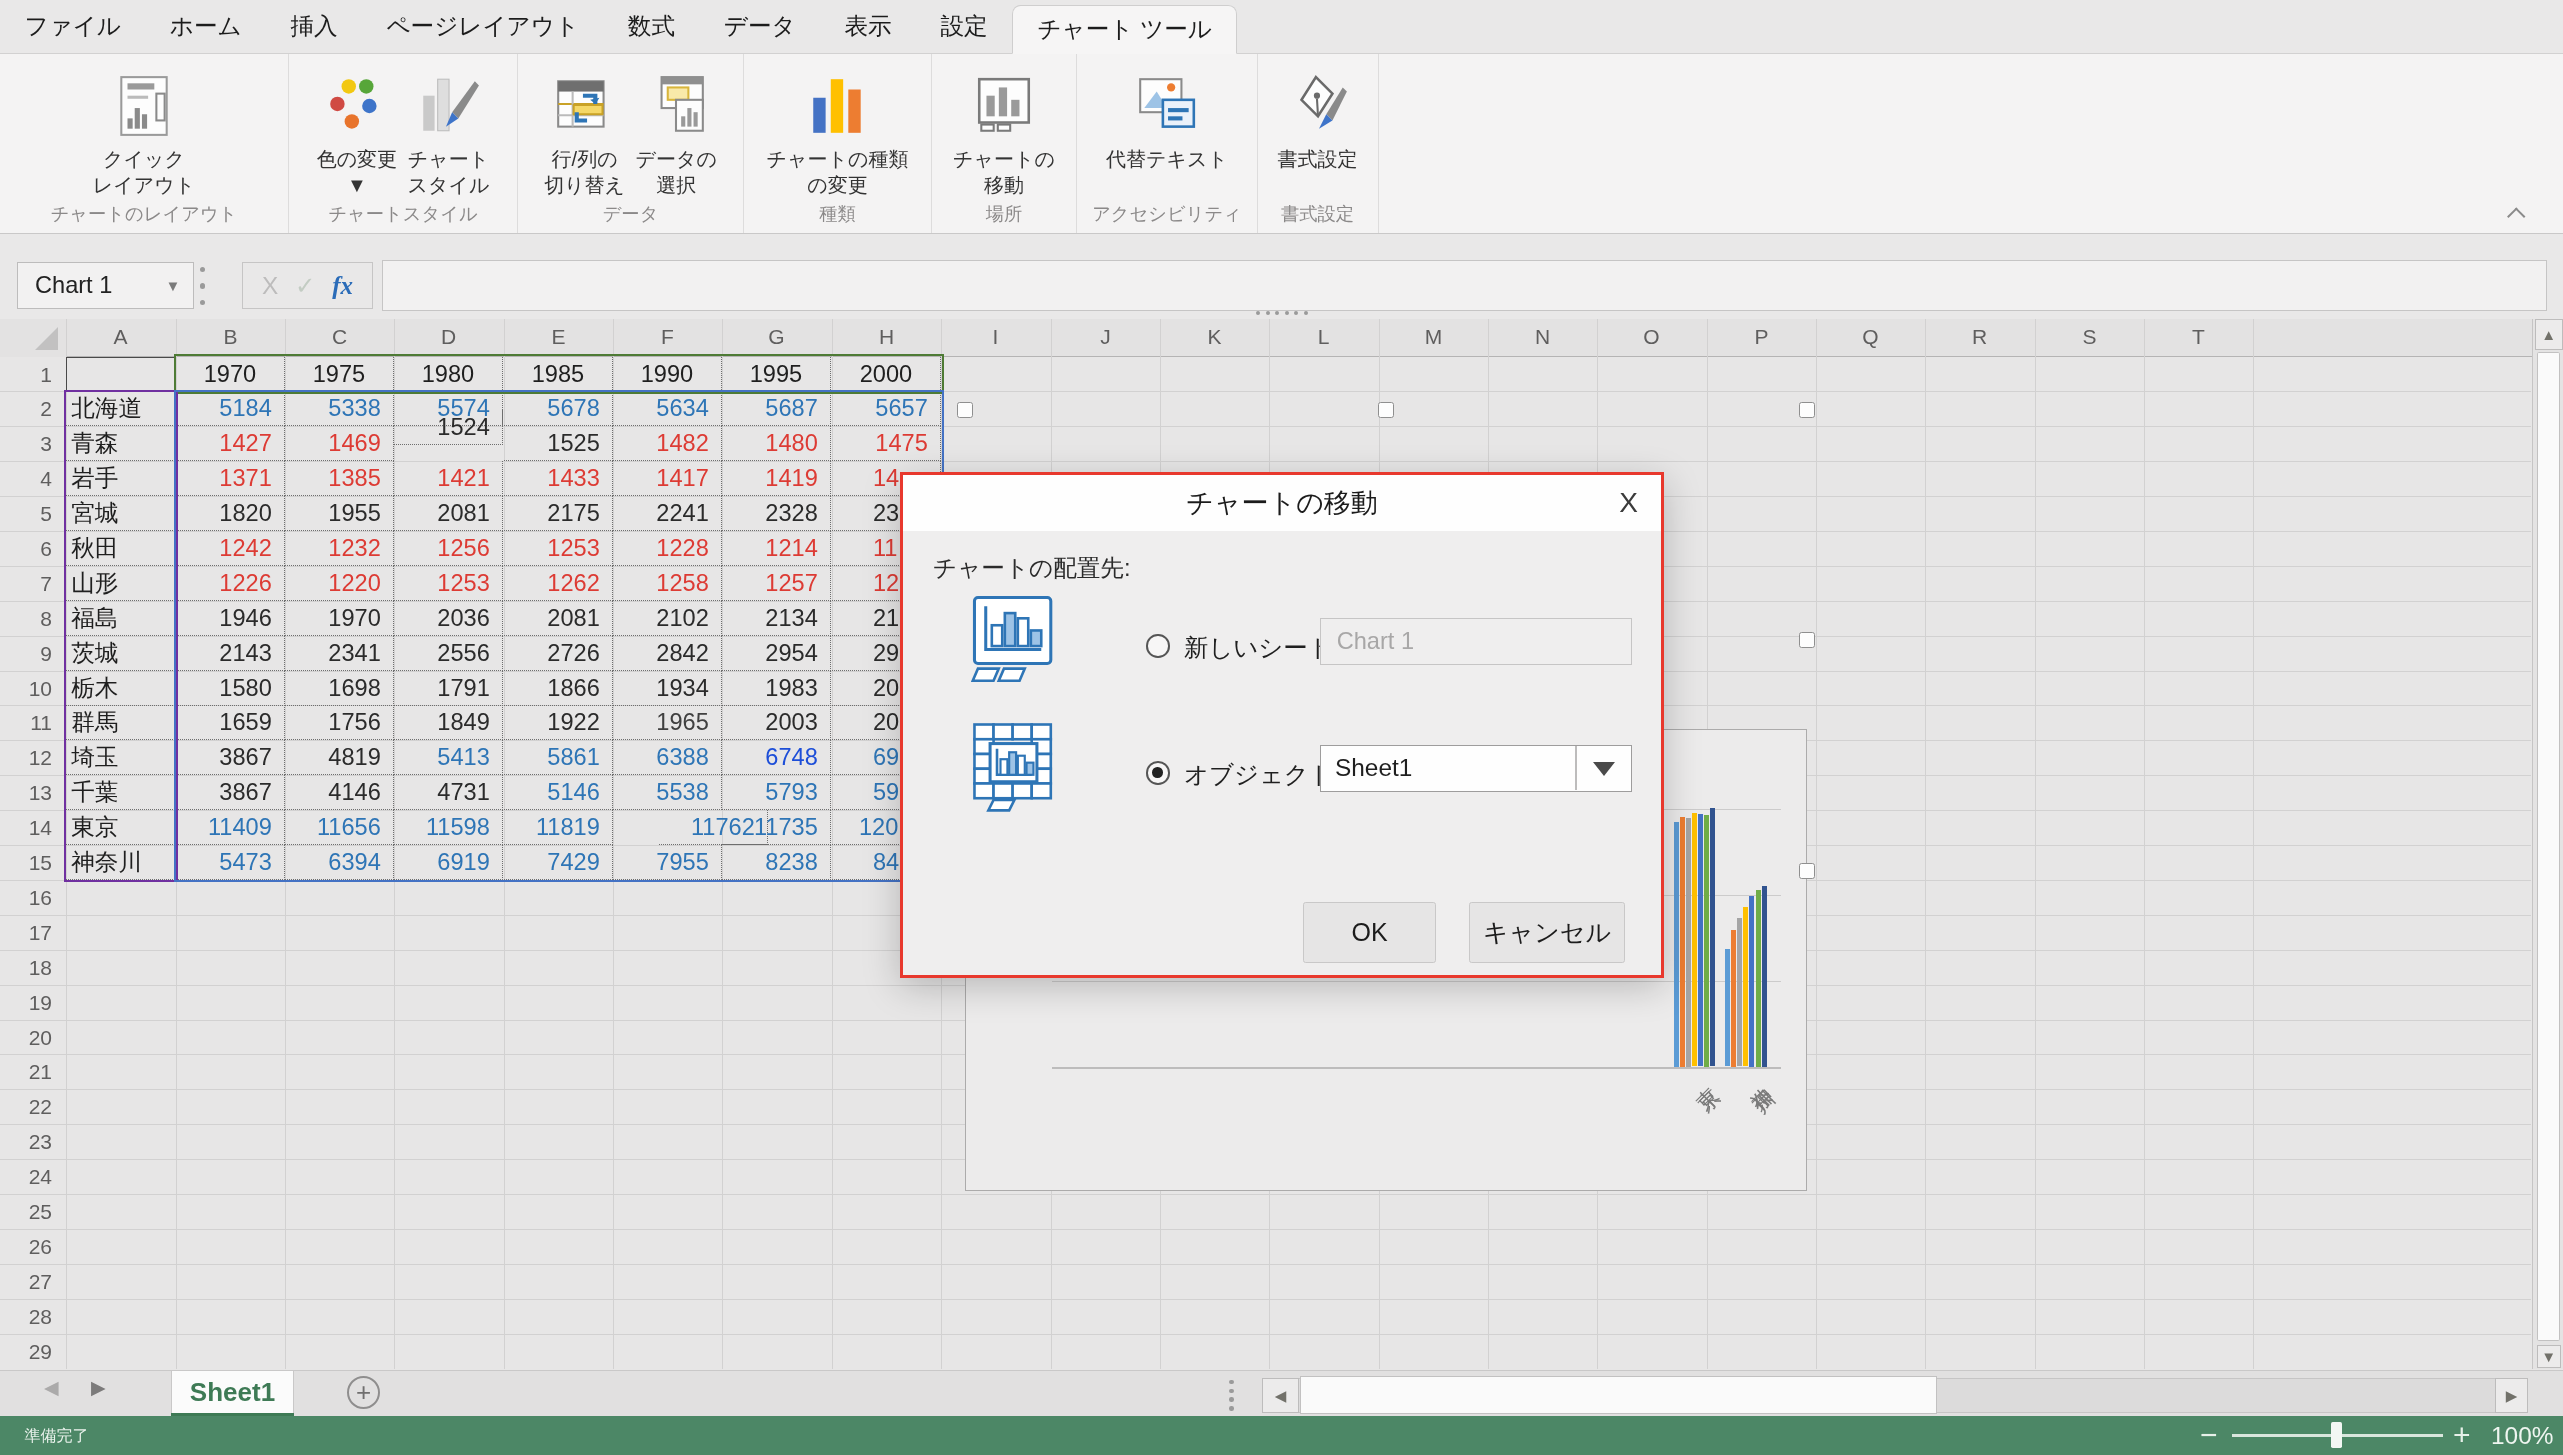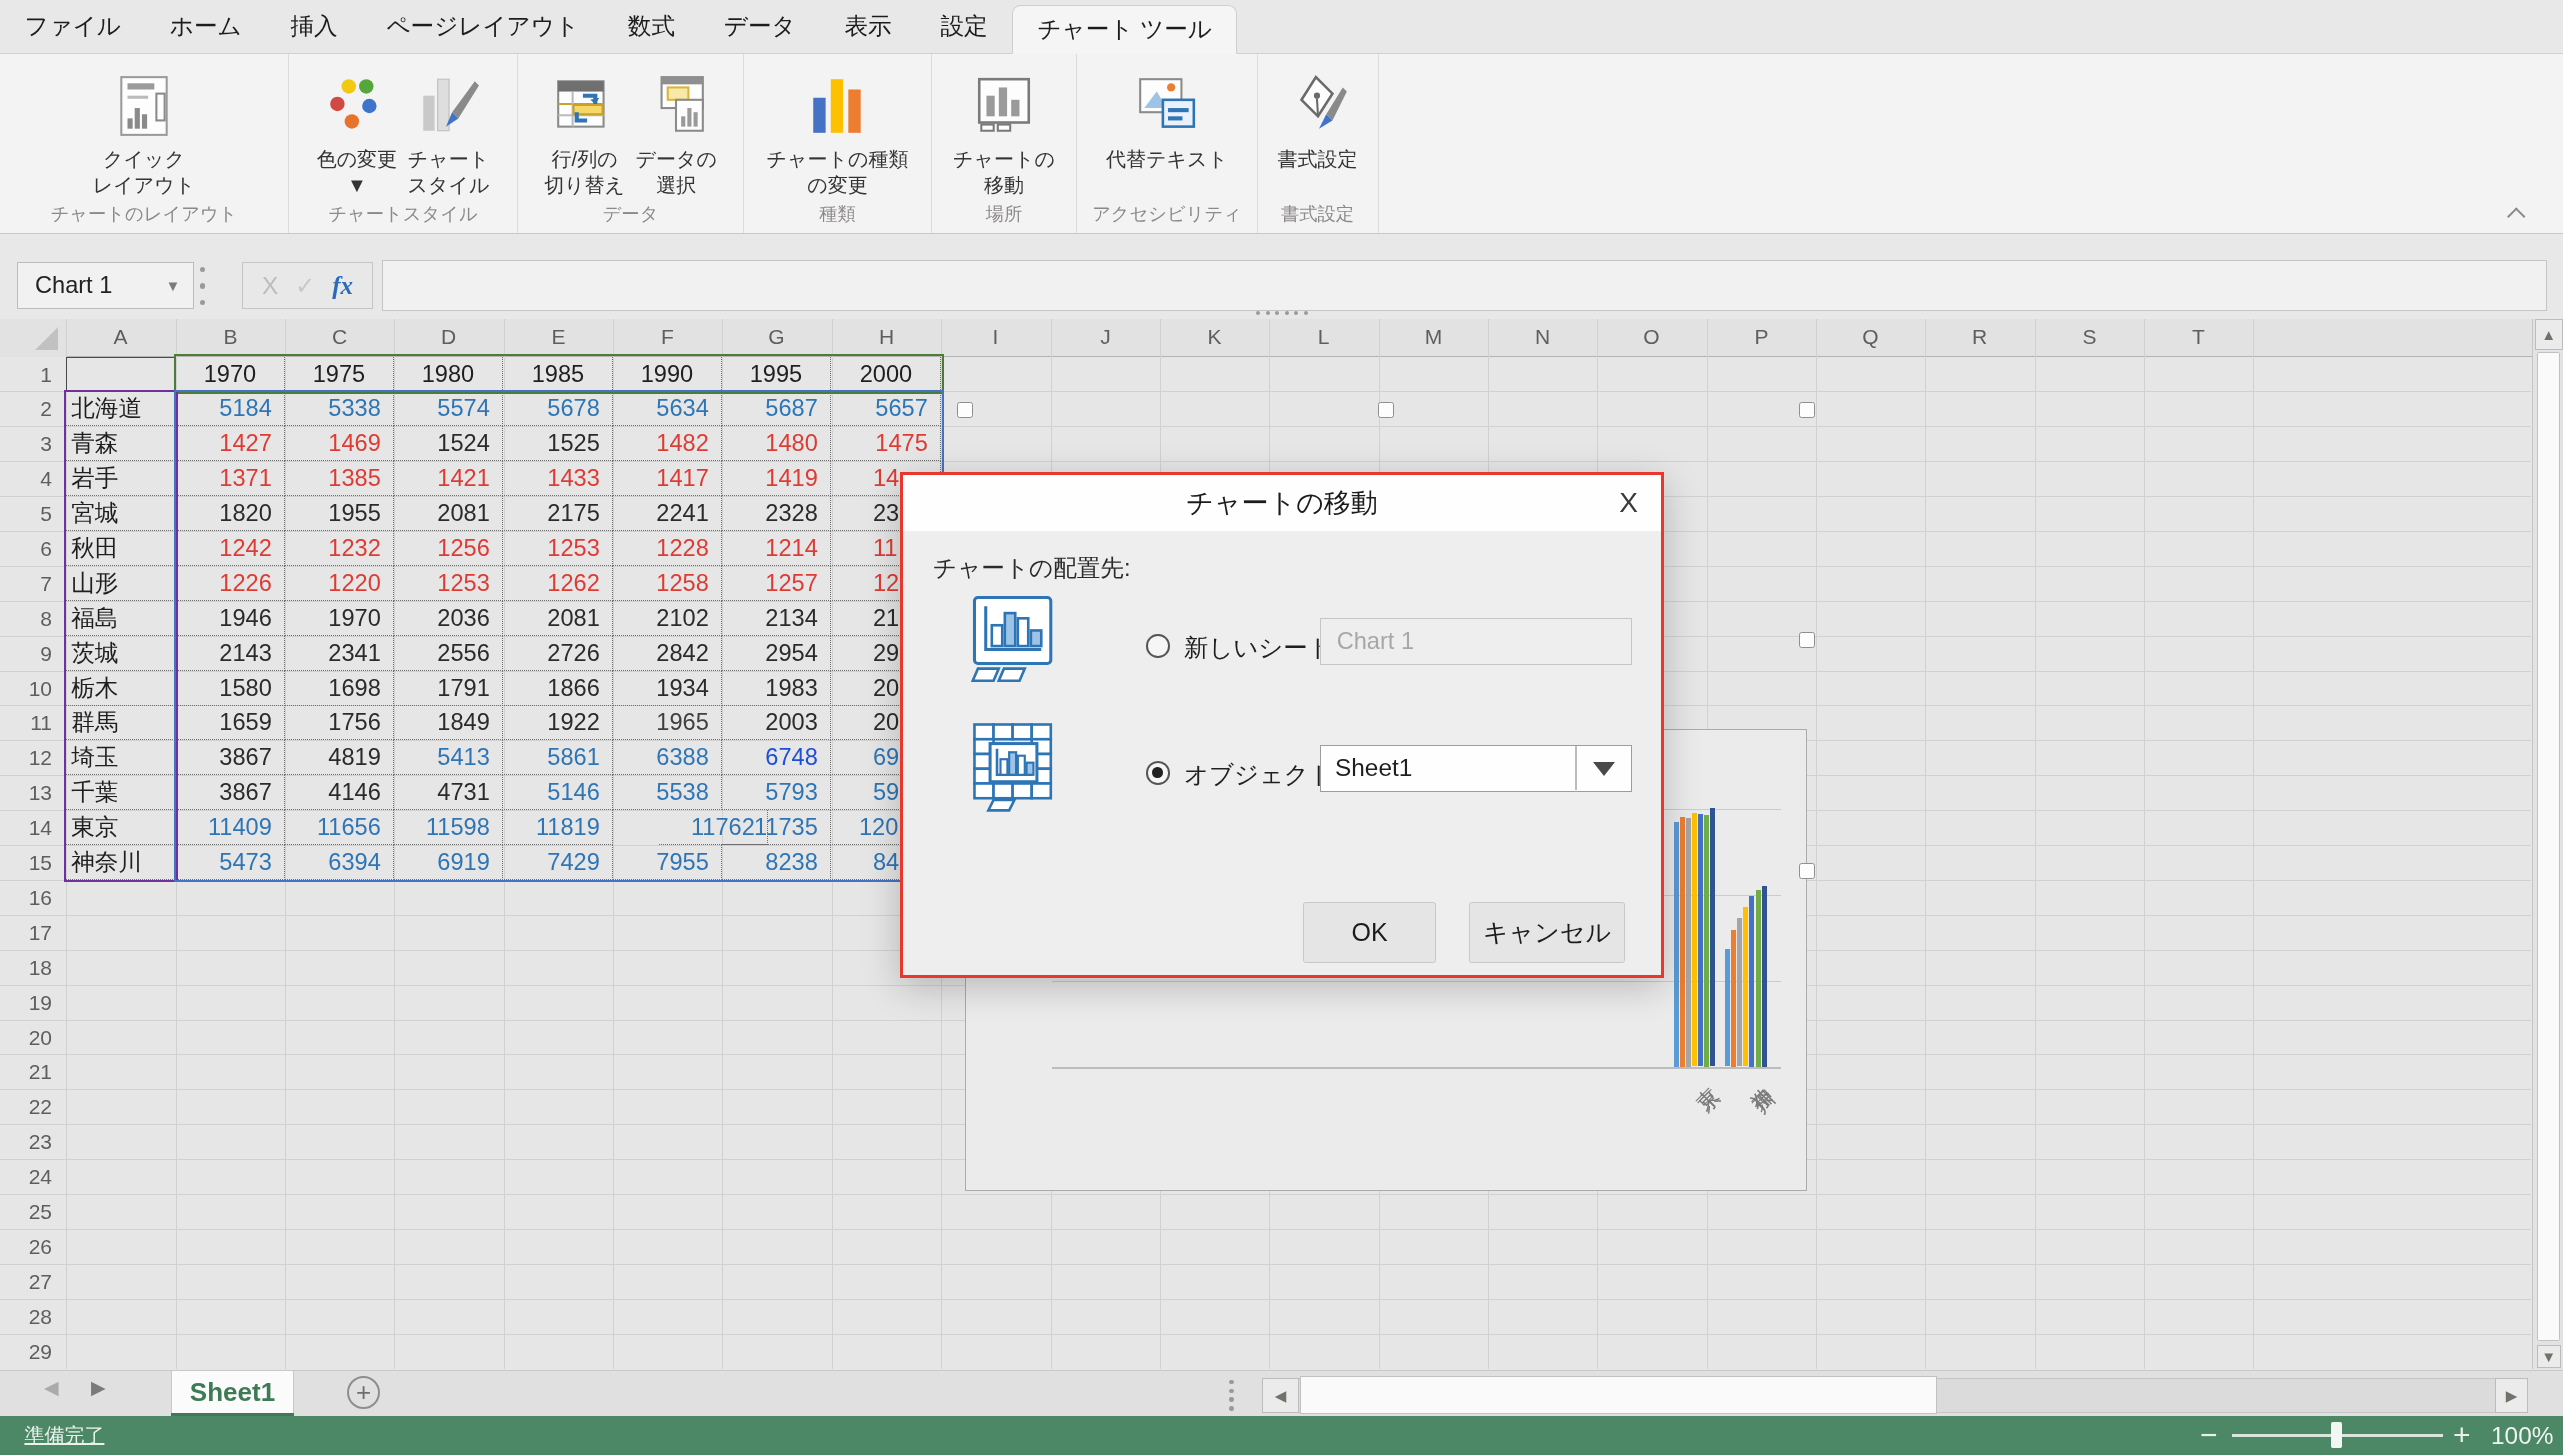--- a/index.html
+++ b/index.html
@@ -108,21 +108,21 @@
   .hs-left { position:absolute; left:1262px; top:7px; width:37px; height:35px; }
   .hs-thumb { position:absolute; left:1300px; top:5.2px; width:637px; height:38px; background:#FAFAFA;
               border:1.7px solid #C2C1C1; }
   .hs-right { position:absolute; left:2495px; top:7px; width:33px; height:35px; }
   .sb-dots { position:absolute; left:1228px; top:8.7px; width:7px; height:31px; display:flex;
              flex-direction:column; justify-content:space-between; align-items:center; }
   .sb-dots i { width:4.4px; height:4.4px; border-radius:50%; background:#9a9a9a; }
 
   
   .status-bar { position:absolute; left:0; top:1416px; width:100%; height:39px; z-index:6; }
-  .status-ready { position:absolute; left:24.4px; top:0; line-height:39px; font-size:20px; color:#EAF2EC;text-decoration:underline; }
+  .status-ready { position:absolute; left:24.4px; top:0; line-height:39px; font-size:16px; color:#EAF2EC; }
   .zoom-minus, .zoom-plus { position:absolute; top:0; line-height:38px; font-size:30px; color:#E7F0E9; }
   .zoom-track { position:absolute; left:2232px; top:18.3px; width:211px; height:2.6px; background:#D9E6DD; }
   .zoom-thumb { position:absolute; left:2331px; top:6.1px; width:11.3px; height:26px; background:#F3F7F4;
                 border-radius:1.7px; }
   .zoom-label { position:absolute; left:2491px; top:0; line-height:39px; font-size:24.4px; color:#EFF5F0; }
 
   
   .dialog { position:absolute; left:900px; top:472px; width:764px; height:506px;
             border:3.5px solid #E8382D; background:#EFEEEE; z-index:10;
             box-shadow:0 8.7px 35px rgba(0,0,0,0.22); }
@@ -474,21 +474,21 @@
         <div class="cell num" style="left: 176px; top: 72px; width: 109px; color: rgb(46, 117, 182);">5184</div>
         <div class="cell num" style="left: 285px; top: 72px; width: 109px; color: rgb(46, 117, 182);">5338</div>
         <div class="cell num" style="left: 394px; top: 72px; width: 109px; color: rgb(46, 117, 182);">5574</div>
         <div class="cell num" style="left: 504px; top: 72px; width: 109px; color: rgb(46, 117, 182);">5678</div>
         <div class="cell num" style="left: 613px; top: 72px; width: 109px; color: rgb(46, 117, 182);">5634</div>
         <div class="cell num" style="left: 722px; top: 72px; width: 109px; color: rgb(46, 117, 182);">5687</div>
         <div class="cell num" style="left: 832px; top: 72px; width: 109px; color: rgb(46, 117, 182);">5657</div>
         <div class="cell pref" style="left: 66px; top: 107px; width: 109px;">青森</div>
         <div class="cell num" style="left: 176px; top: 107px; width: 109px; color: rgb(221, 59, 52);">1427</div>
         <div class="cell num" style="left: 285px; top: 107px; width: 109px; color: rgb(221, 59, 52);">1469</div>
-        <div class="cell num" style="left: 394px; top: 107px; width: 109px; color: rgb(43, 43, 43);">1524</div>
+        <div class="cell num" style="left: 394px; top: 91px; width: 109px; color: rgb(43, 43, 43);">1524</div>
         <div class="cell num" style="left: 504px; top: 107px; width: 109px; color: rgb(43, 43, 43);">1525</div>
         <div class="cell num" style="left: 613px; top: 107px; width: 109px; color: rgb(221, 59, 52);">1482</div>
         <div class="cell num" style="left: 722px; top: 107px; width: 109px; color: rgb(221, 59, 52);">1480</div>
         <div class="cell num" style="left: 832px; top: 107px; width: 109px; color: rgb(221, 59, 52);">1475</div>
         <div class="cell pref" style="left: 66px; top: 142px; width: 109px;">岩手</div>
         <div class="cell num" style="left: 176px; top: 142px; width: 109px; color: rgb(221, 59, 52);">1371</div>
         <div class="cell num" style="left: 285px; top: 142px; width: 109px; color: rgb(221, 59, 52);">1385</div>
         <div class="cell num" style="left: 394px; top: 142px; width: 109px; color: rgb(221, 59, 52);">1421</div>
         <div class="cell num" style="left: 504px; top: 142px; width: 109px; color: rgb(221, 59, 52);">1433</div>
         <div class="cell num" style="left: 613px; top: 142px; width: 109px; color: rgb(221, 59, 52);">1417</div>

